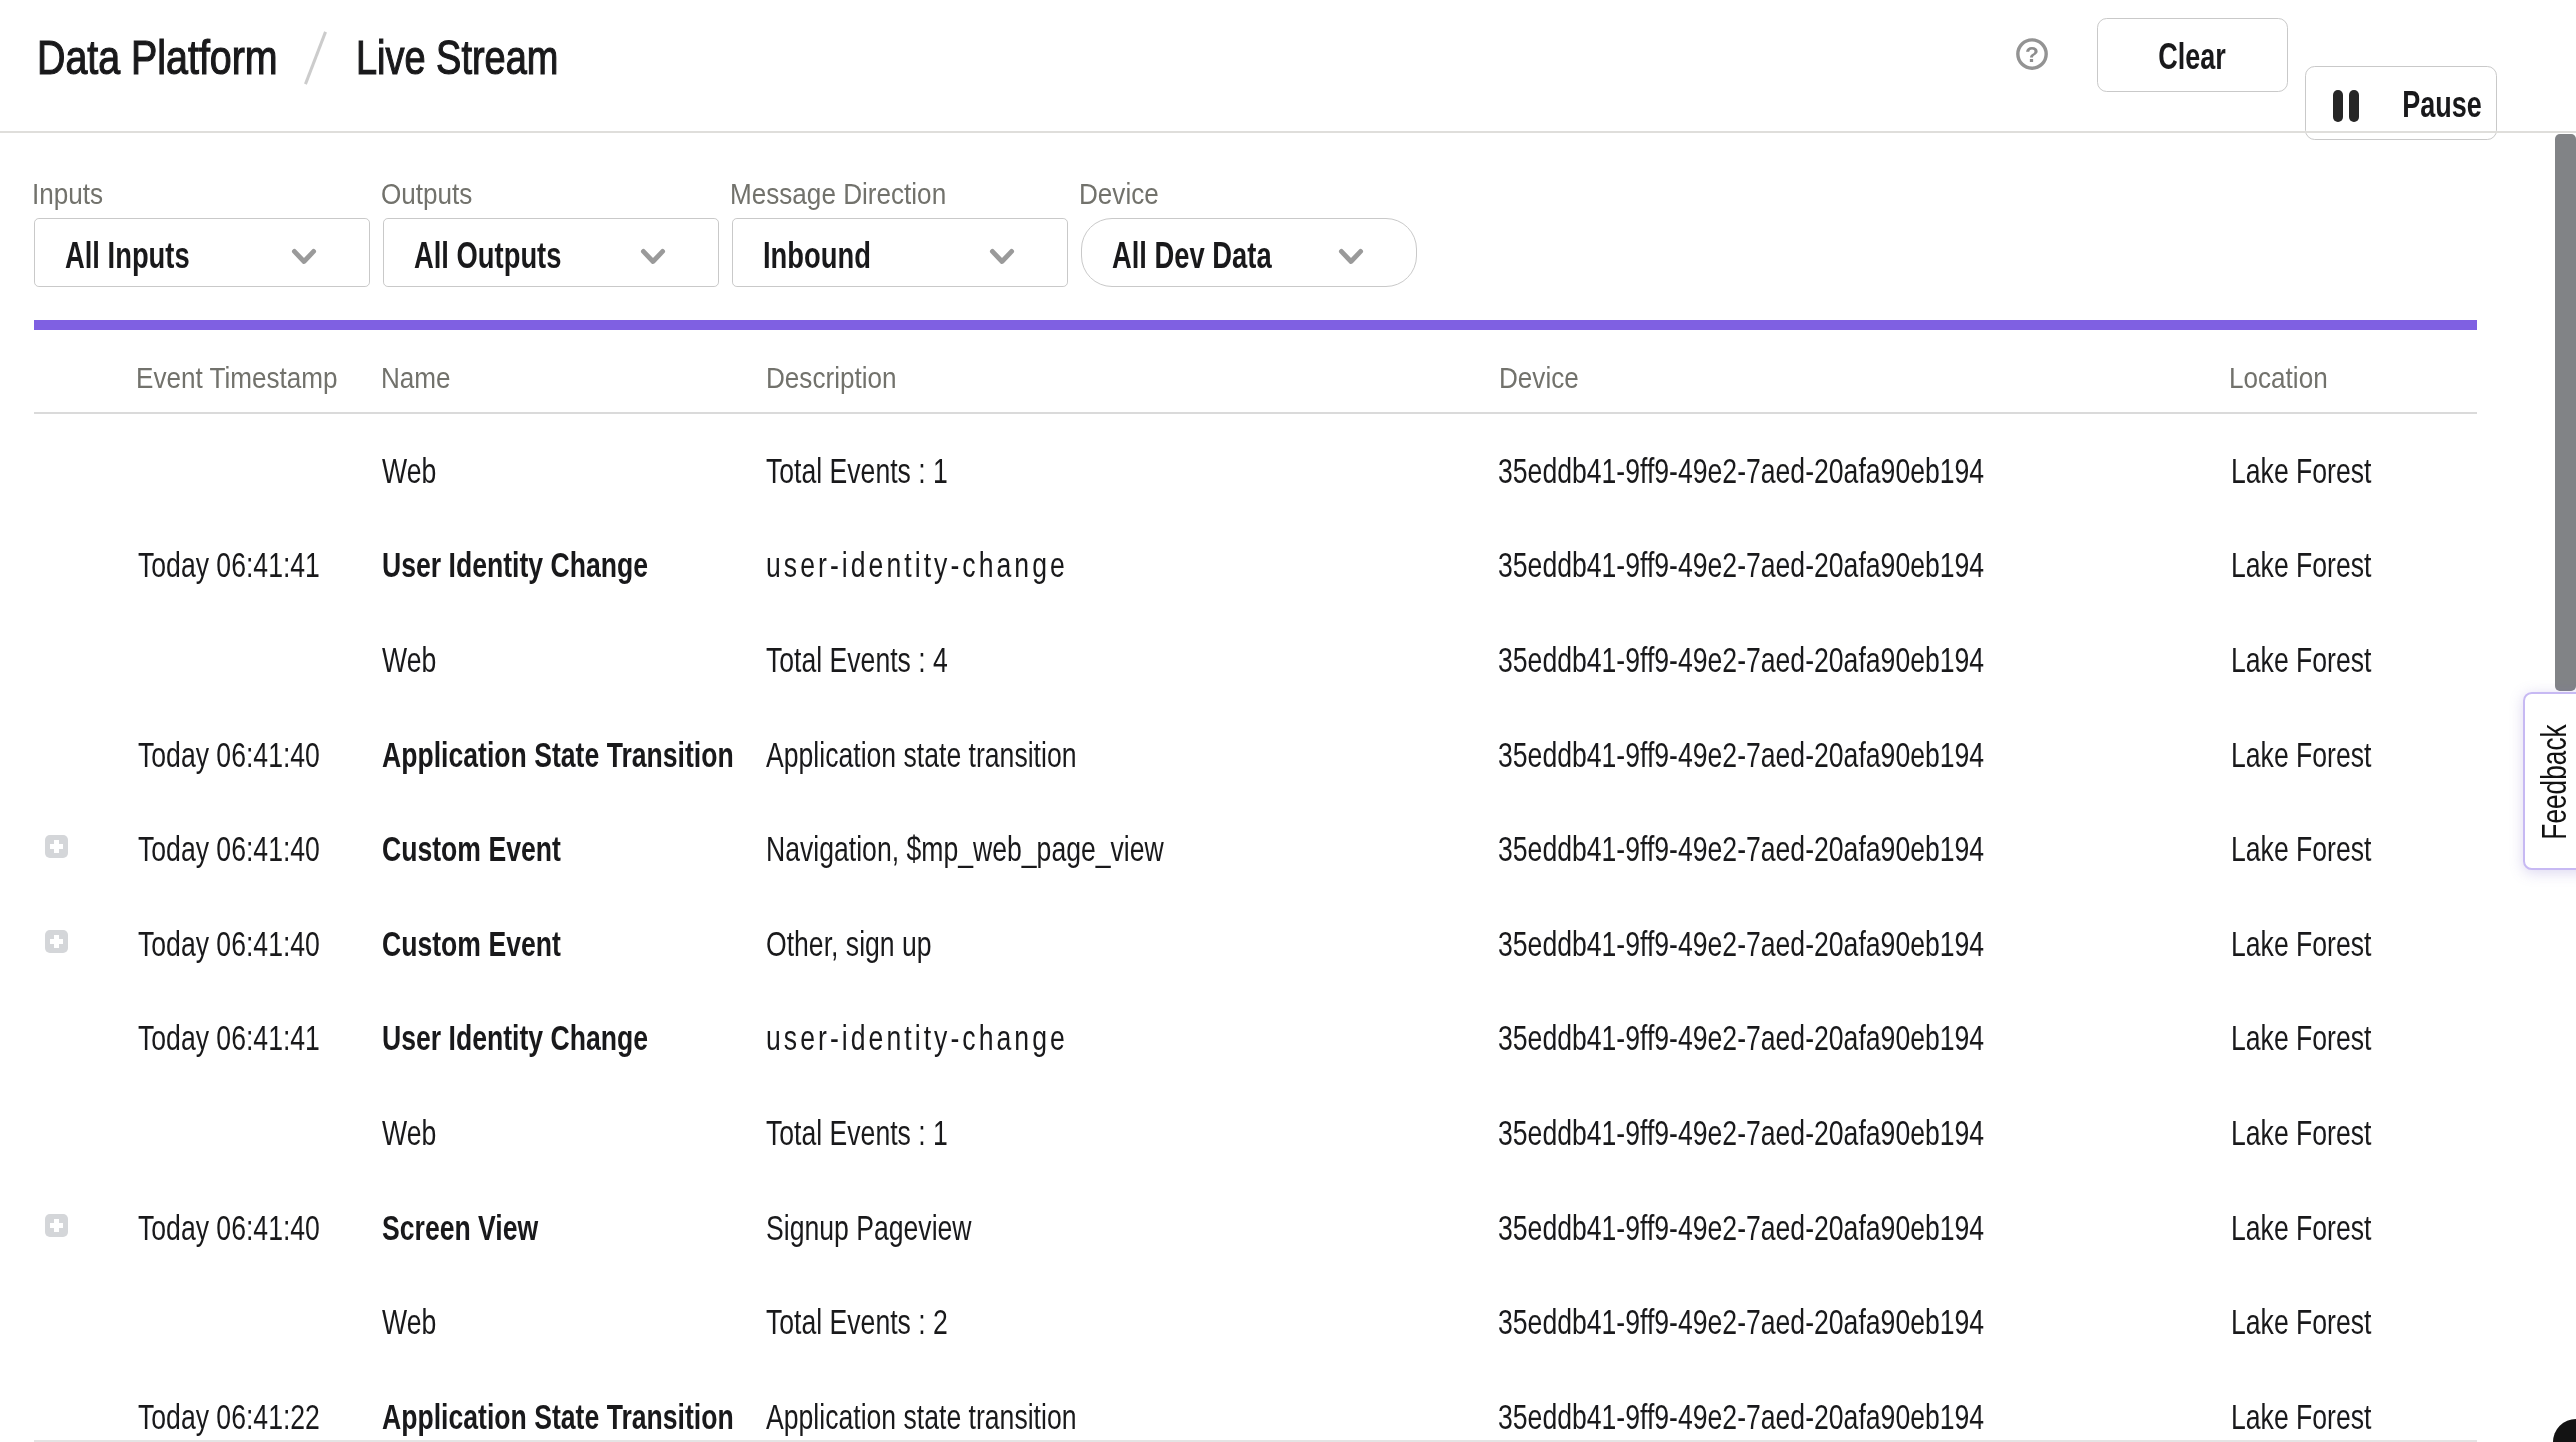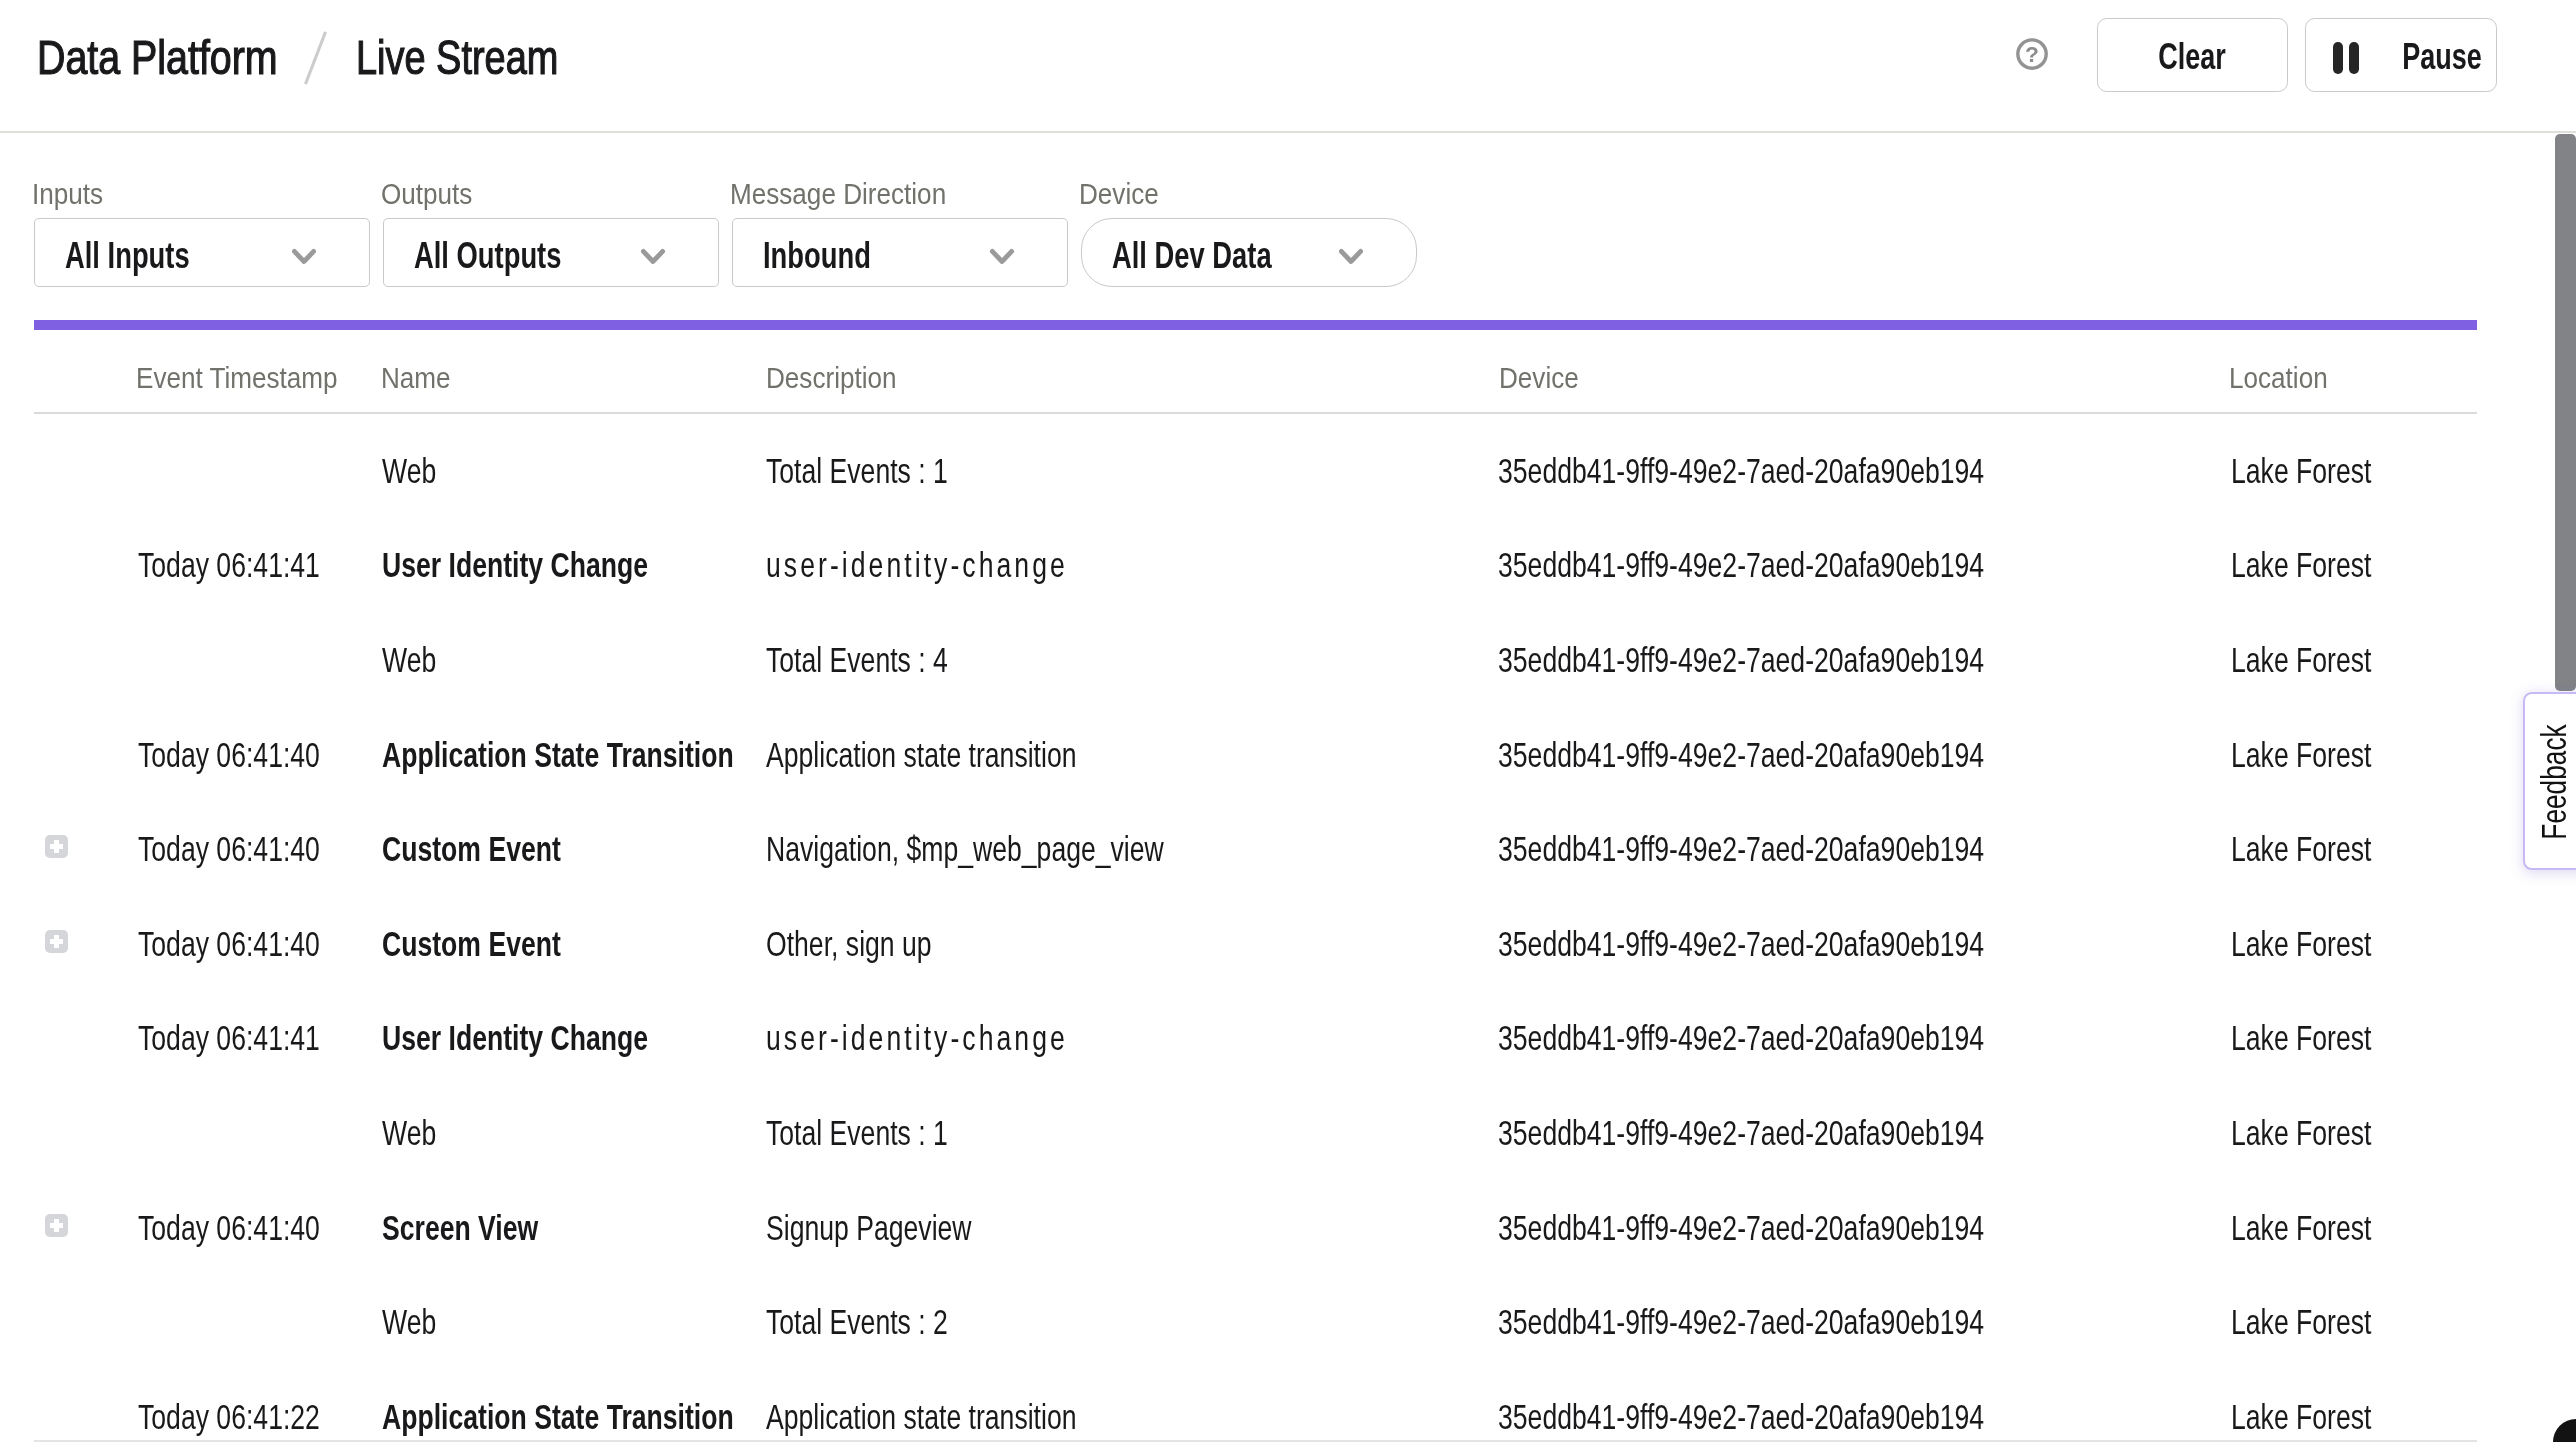--- a/index.html
+++ b/index.html
@@ -51,21 +51,21 @@
 <div class="titleA">Data Platform</div>
 <div class="slash"></div>
 <div class="titleB">Live Stream</div>
 <svg class="helpicon" width="33" height="33" viewBox="0 0 34 34">
   <circle cx="16.5" cy="16.5" r="14.6" fill="none" stroke="#939393" stroke-width="3.5"></circle>
   <text x="16.5" y="24.5" text-anchor="middle" font-size="23.5" font-weight="bold" fill="#8d8d8d" font-family="Liberation Sans">?</text>
 </svg>
 <div class="btn" style="left:2097px;width:191px;">
     <span class="btx">Clear</span>
   </div>
-<div class="btn" style="left:2305px;width:192px;">
+<div class="btn" style="left:2305px;width:192px;margin-top:48px;">
     <span class="pbars">
       <i></i>
       <i></i>
     </span>
     <span class="btx">Pause</span>
   </div>
 <div class="hdrline"></div>
 
 <div class="flabel" style="left:32px;">Inputs</div>
 <div class="flabel" style="left:381px;">Outputs</div>

